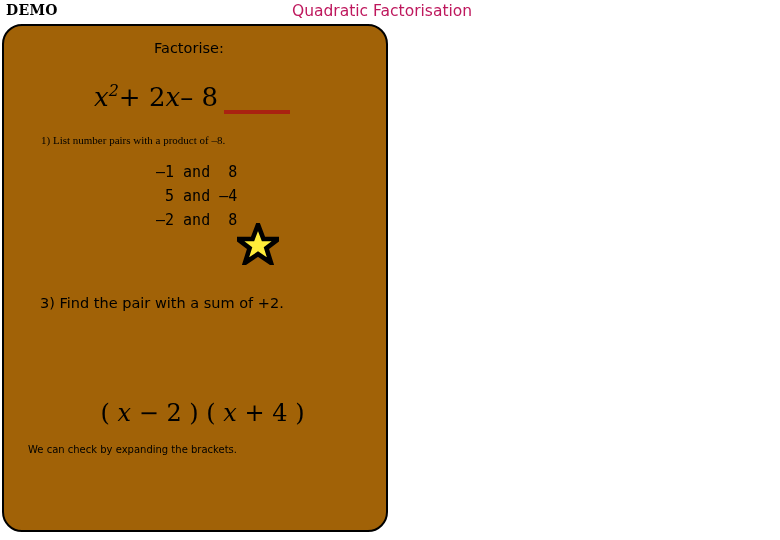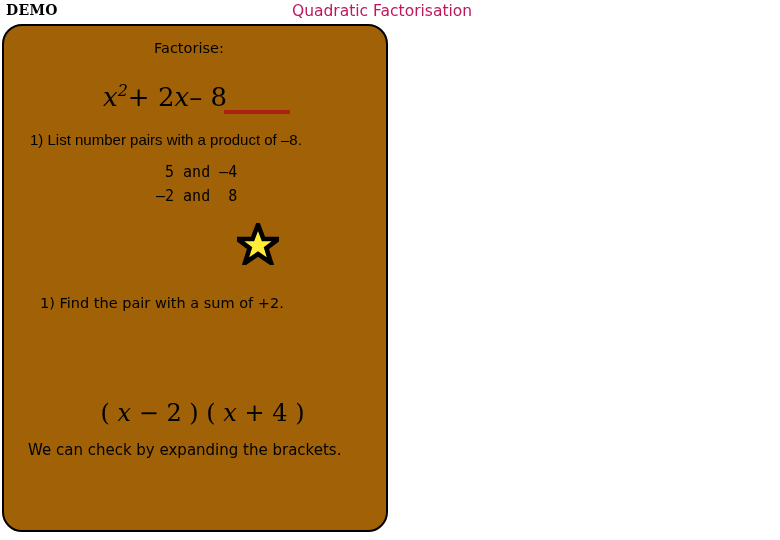--- a/index.html
+++ b/index.html
@@ -69,21 +69,21 @@
     left: 150px;
     top: 12px;
     font-family: "DejaVu Sans", "Liberation Sans", sans-serif;
     font-size: 14.5px;
     line-height: 20px;
   }
 
   
   #quadratic-expression {
     position: absolute;
-    left: 99px;
+    left: 90px;
     top: 48px;
     font-family: "DejaVu Serif", "Liberation Serif", serif;
     font-size: 26px;
     line-height: 34px;
     white-space: nowrap;
     color: #000000;
   }
   #quadratic-expression .var {
     font-style: italic;
   }
@@ -96,24 +96,24 @@
     position: absolute;
     left: 220px;
     top: 84px;
     width: 66px;
     height: 4px;
     background: #aa2211;
   }
 
   
   #step-one {
-    left: 26px;
+    left: 37px;
     top: 104px;
-    font-family: Liberation Sans, sans-serif;
-    font-size: 15px;
+    font-family: Liberation Serif, serif;
+    font-size: 11px;
     line-height: 20px;
   }
 
   #pairs-list {
     position: absolute;
     left: 152px;
     top: 134px;
     font-family: "DejaVu Sans Mono", "Liberation Mono", monospace;
     font-size: 15px;
     line-height: 24px;
@@ -156,21 +156,21 @@
   }
   #factored-form .var {
     font-style: italic;
   }
 
   
   #closing-note {
     left: 24px;
     top: 414px;
     font-family: "DejaVu Sans", "Liberation Sans", sans-serif;
-    font-size: 15px;
+    font-size: 10px;
     line-height: 20px;
   }
 </style>
 </head>
 <body>
 
 <div id="header-bar">
   <div id="demo-badge">DEMO</div>
   <div id="slide-title">Quadratic Factorisation</div>
 </div>
@@ -181,29 +181,30 @@
 
   <div id="quadratic-expression">
     <span class="var">x</span><span class="sup">2</span><span>+ 2</span><span class="var">x</span><span>– 8</span>
   </div>
 
   <div id="constant-underline" style="background: rgb(170, 34, 17);"></div>
 
   <div class="card-text" id="step-one">1) List number pairs with a product of –8.</div>
 
   <div id="pairs-list">
+    <span class="pair-row">–1 and  8</span>
     <span class="pair-row"> 5 and –4</span>
     <span class="pair-row">–2 and  8</span>
   </div>
 
   <svg id="highlight-star" viewBox="0 0 100 100">
     <polygon points="50,4 63,38 99,38 70,60 81,95 50,74 19,95 30,60 1,38 37,38" fill="#ffed3a" stroke="#000000" stroke-width="11" stroke-linejoin="miter"></polygon>
   </svg>
 
-  <div class="card-text" id="step-two">1) Find the pair with a sum of +2.</div>
+  <div class="card-text" id="step-two">3) Find the pair with a sum of +2.</div>
 
   <div id="factored-form">
     <span>( </span><span class="var">x</span><span> − 2 </span><span>) </span><span>( </span><span class="var">x</span><span> + 4 </span><span>)</span>
   </div>
 
   <div class="card-text" id="closing-note">We can check by expanding the brackets.</div>
 
 </div>
 
 </body></html>

